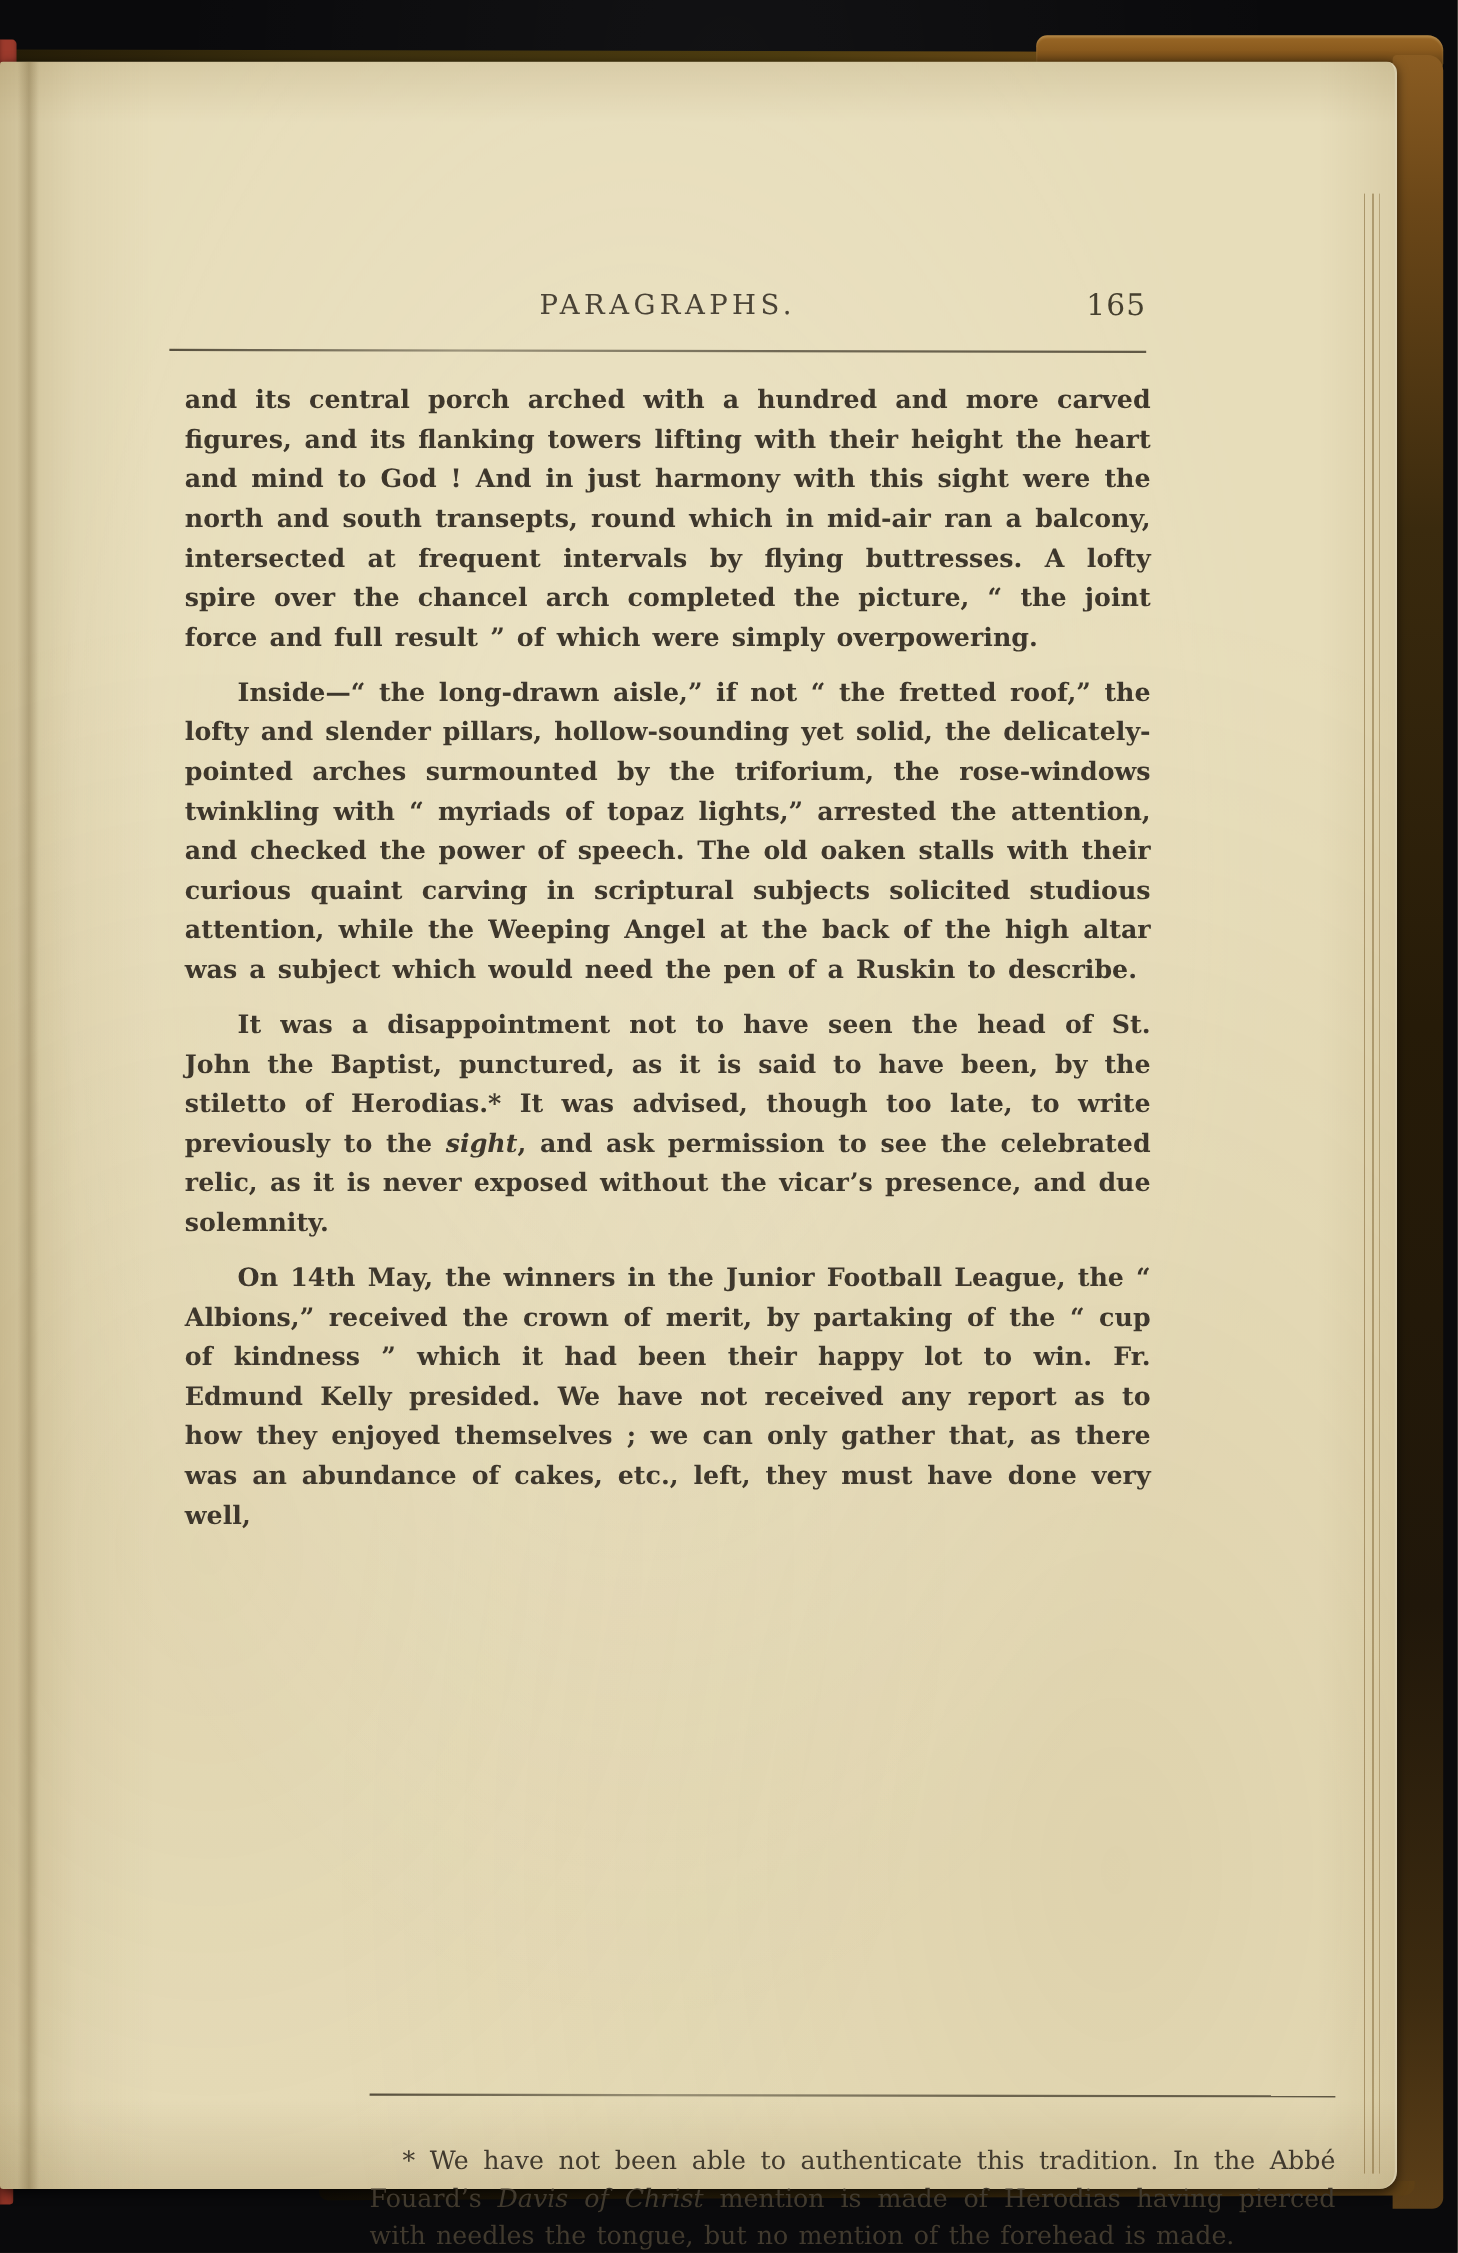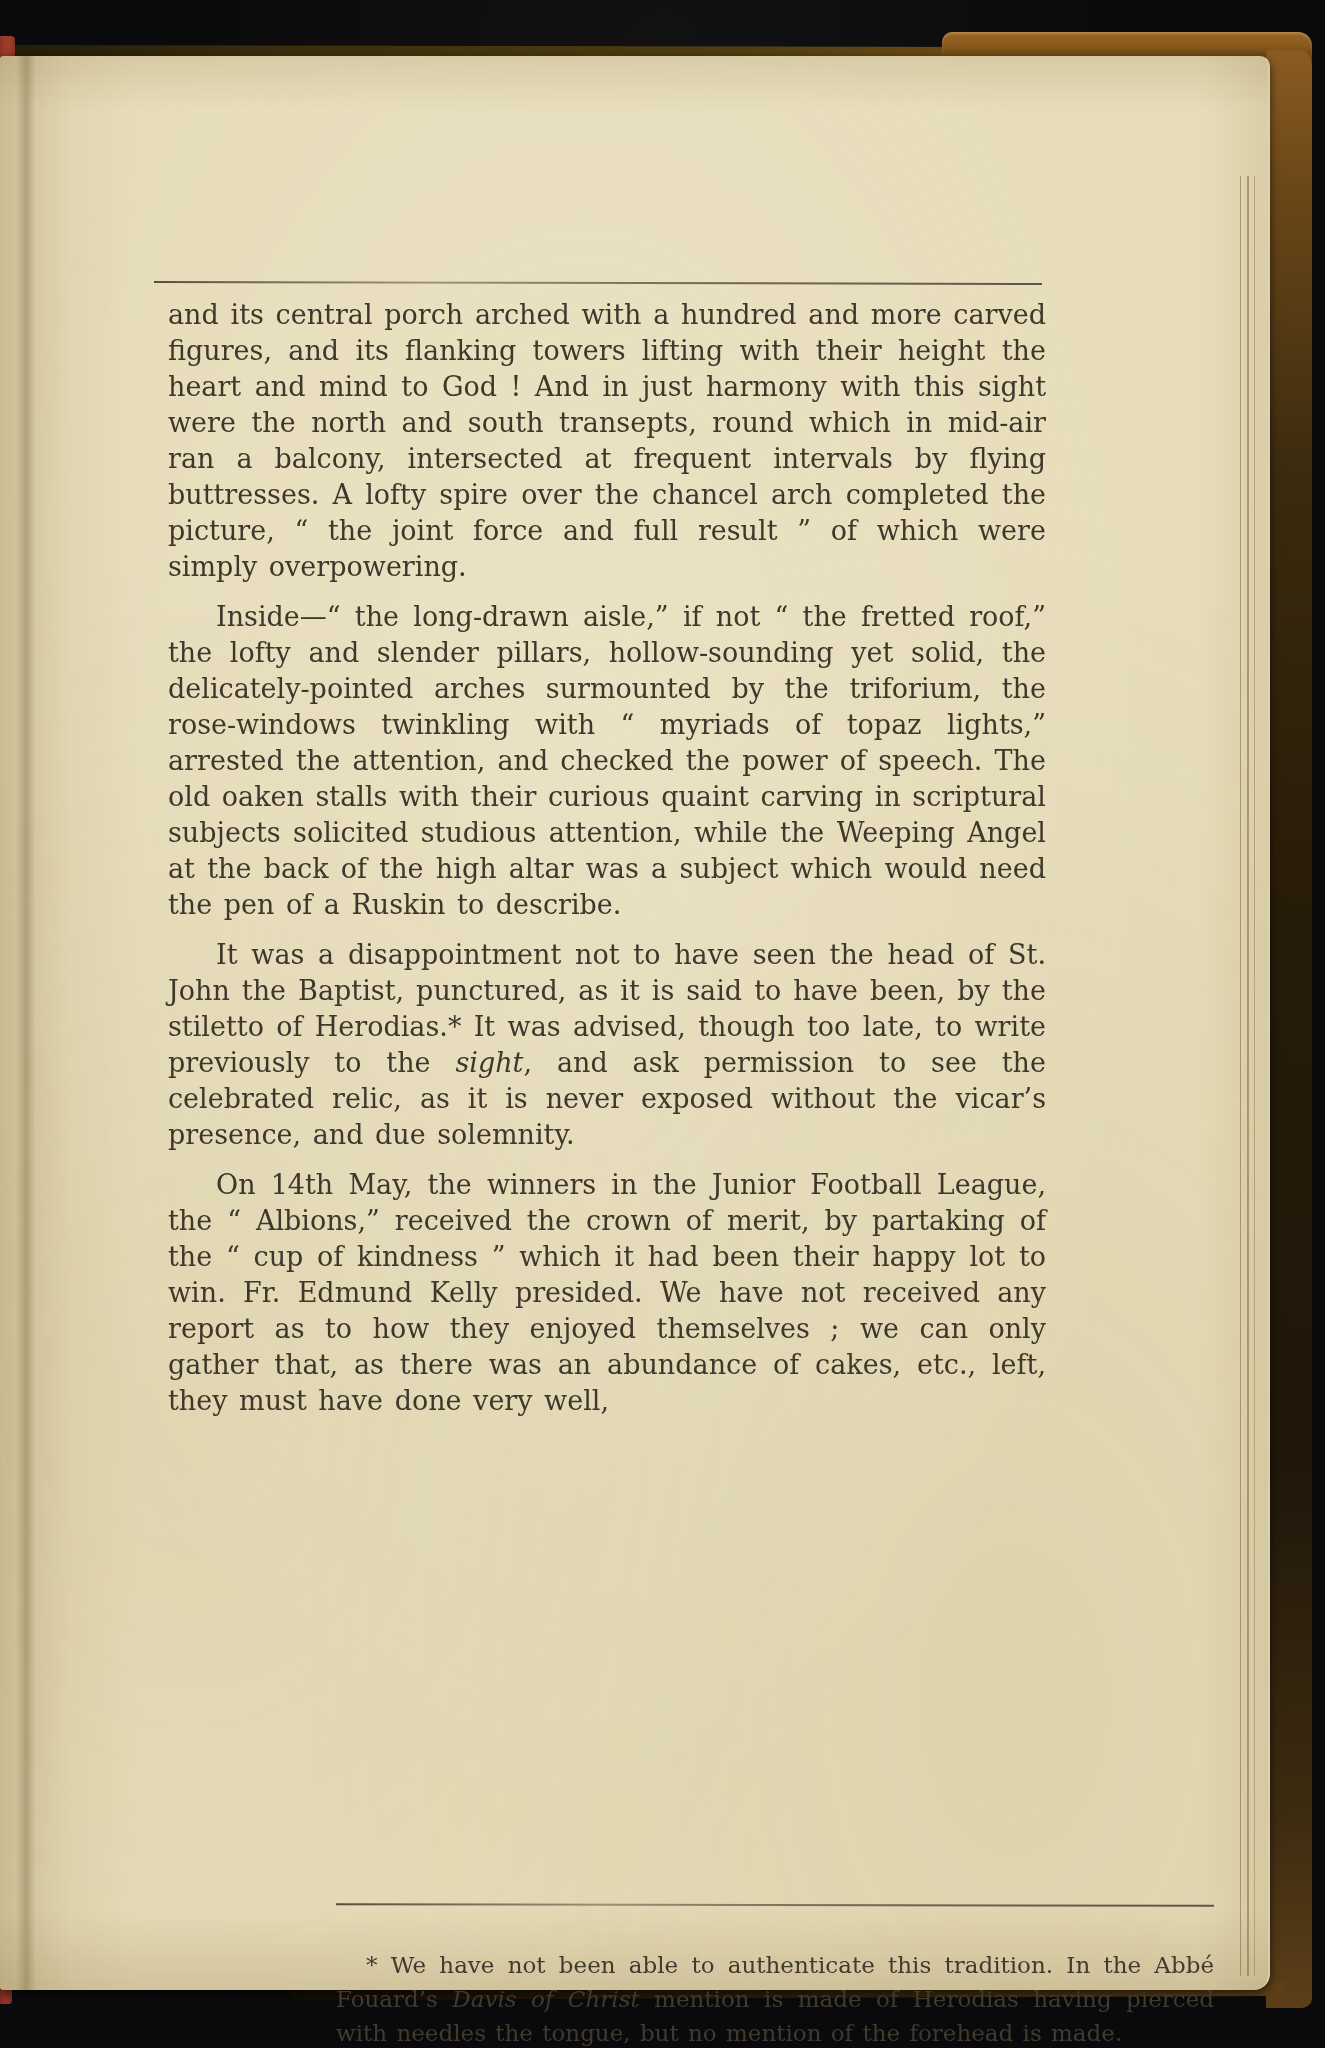--- a/index.html
+++ b/index.html
@@ -63,22 +63,22 @@
 
   
   .column{position:absolute;left:168px;top:206px;width:878px;color:#3e372c;}
   .header-row{position:relative;height:36px;}
   .running-title{position:absolute;left:0;right:0;text-align:center;
     font-size:25px;letter-spacing:4px;color:#4a4336;}
   .page-number{position:absolute;right:4px;top:0;font-size:27px;color:#46402f;letter-spacing:1px;}
   .rule{height:2px;border:0;
     background:linear-gradient(to right, rgba(62,55,40,.85), rgba(62,55,40,.45) 30%, rgba(62,55,40,.7) 62%, rgba(62,55,40,.8));}
   .head-rule{margin-top:20px;margin-left:-14px;width:calc(100% + 10px);transform:rotate(0.12deg);}
-  .paragraphs{margin-top:13px;font-size:27px;line-height:36px;text-align:justify;
-    word-spacing:3px;}
+  .paragraphs{margin-top:26px;font-size:23px;line-height:36px;text-align:justify;
+    word-spacing:3px;font-weight:bold;}
   .paragraphs p{margin:0 0 14px 0;}
   .paragraphs p.indent{text-indent:48px;}
   .paragraphs p:nth-child(5){margin-top:56px;}
   .paragraphs p:nth-child(6){margin-top:36px;}
   .paragraphs i, .footnote i{font-style:italic;}
 
   
   .footnote-area{position:absolute;left:168px;width:878px;top:1642px;}
   .foot-rule{transform:rotate(0.1deg);}
   .footnote{margin:42px 0 0 0;font-size:23px;line-height:34px;text-align:justify;
@@ -94,20 +94,24 @@
     <div class="cover-right"></div>
     <div class="bottom-edge"></div>
     <div class="corner-red-top"></div>
     <div class="corner-red-bottom"></div>
 
     <div class="page-surface">
       <div class="gutter"></div>
       <div class="edge-lines"></div>
 
       <div class="column">
+        <div class="header-row">
+          <div class="running-title">PARAGRAPHS.</div>
+          <div class="page-number">165</div>
+        </div>
         <div class="rule head-rule"></div>
         <div class="paragraphs">
             <p class="">and its central porch arched with a hundred and more carved figures, and its flanking towers lifting with their height the heart and mind to God !  And in just harmony with this sight were the north and south transepts, round which in mid-air ran a balcony, intersected at frequent intervals by flying buttresses.  A lofty spire over the chancel arch completed the picture, “ the joint force and full result ” of which were simply overpowering.</p>
             <p class="indent">Inside—“ the long-drawn aisle,” if not “ the fretted roof,” the lofty and slender pillars, hollow-sounding yet solid, the delicately-pointed arches surmounted by the triforium, the rose-windows twinkling with “ myriads of topaz lights,” arrested the attention, and checked the power of speech.  The old oaken stalls with their curious quaint carving in scriptural subjects solicited studious attention, while the Weeping Angel at the back of the high altar was a subject which would need the pen of a Ruskin to describe.</p>
             <p class="indent">It was a disappointment not to have seen the head of St. John the Baptist, punctured, as it is said to have been, by the stiletto of Herodias.*  It was advised, though too late, to write previously to the <i>sight</i>, and ask permission to see the celebrated relic, as it is never exposed without the vicar’s presence, and due solemnity.</p>
             <p class="indent">On 14th May, the winners in the Junior Football League, the “ Albions,” received the crown of merit, by partaking of the “ cup of kindness ” which it had been their happy lot to win.  Fr. Edmund Kelly presided.  We have not received any report as to how they enjoyed themselves ; we can only gather that, as there was an abundance of cakes, etc., left, they must have done very well,</p>
           </div>
 
         <div class="footnote-area">
           <div class="rule foot-rule"></div>

